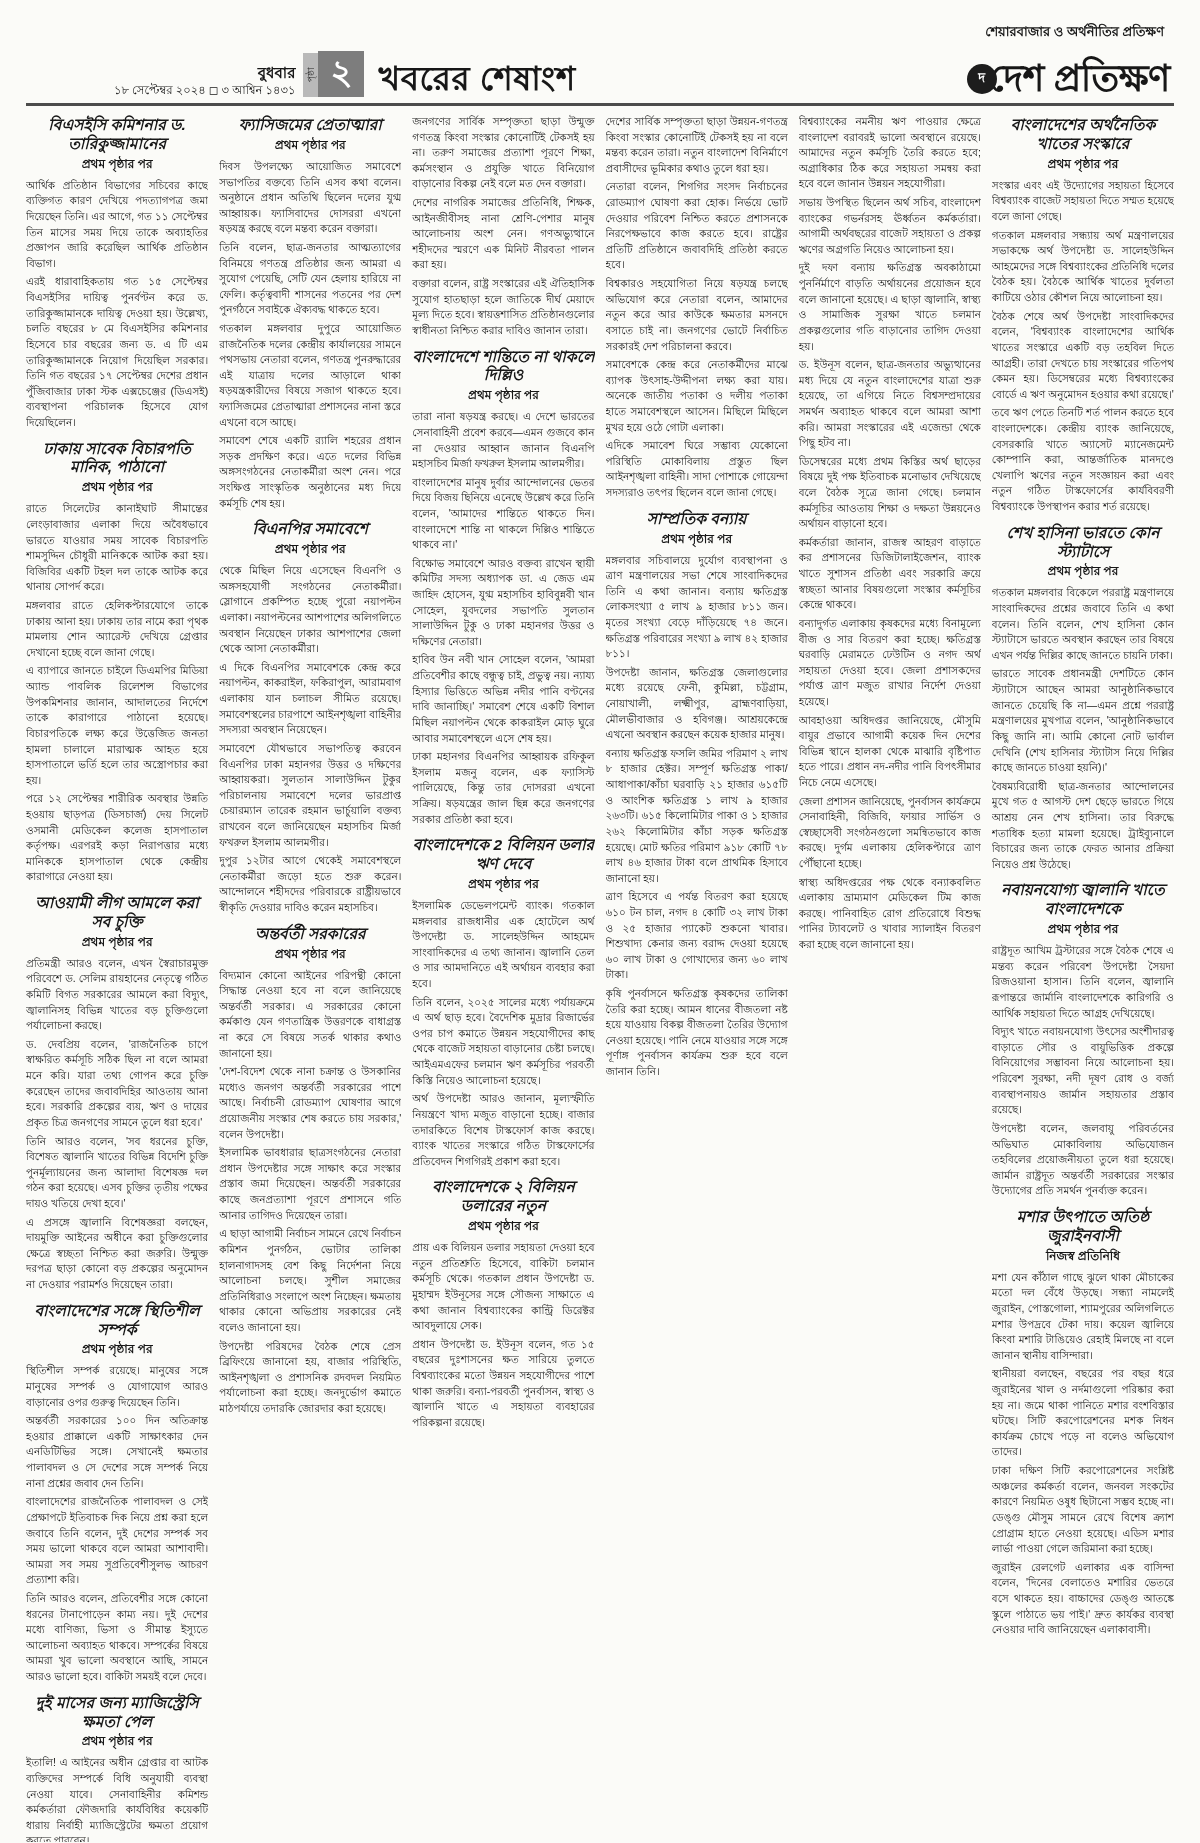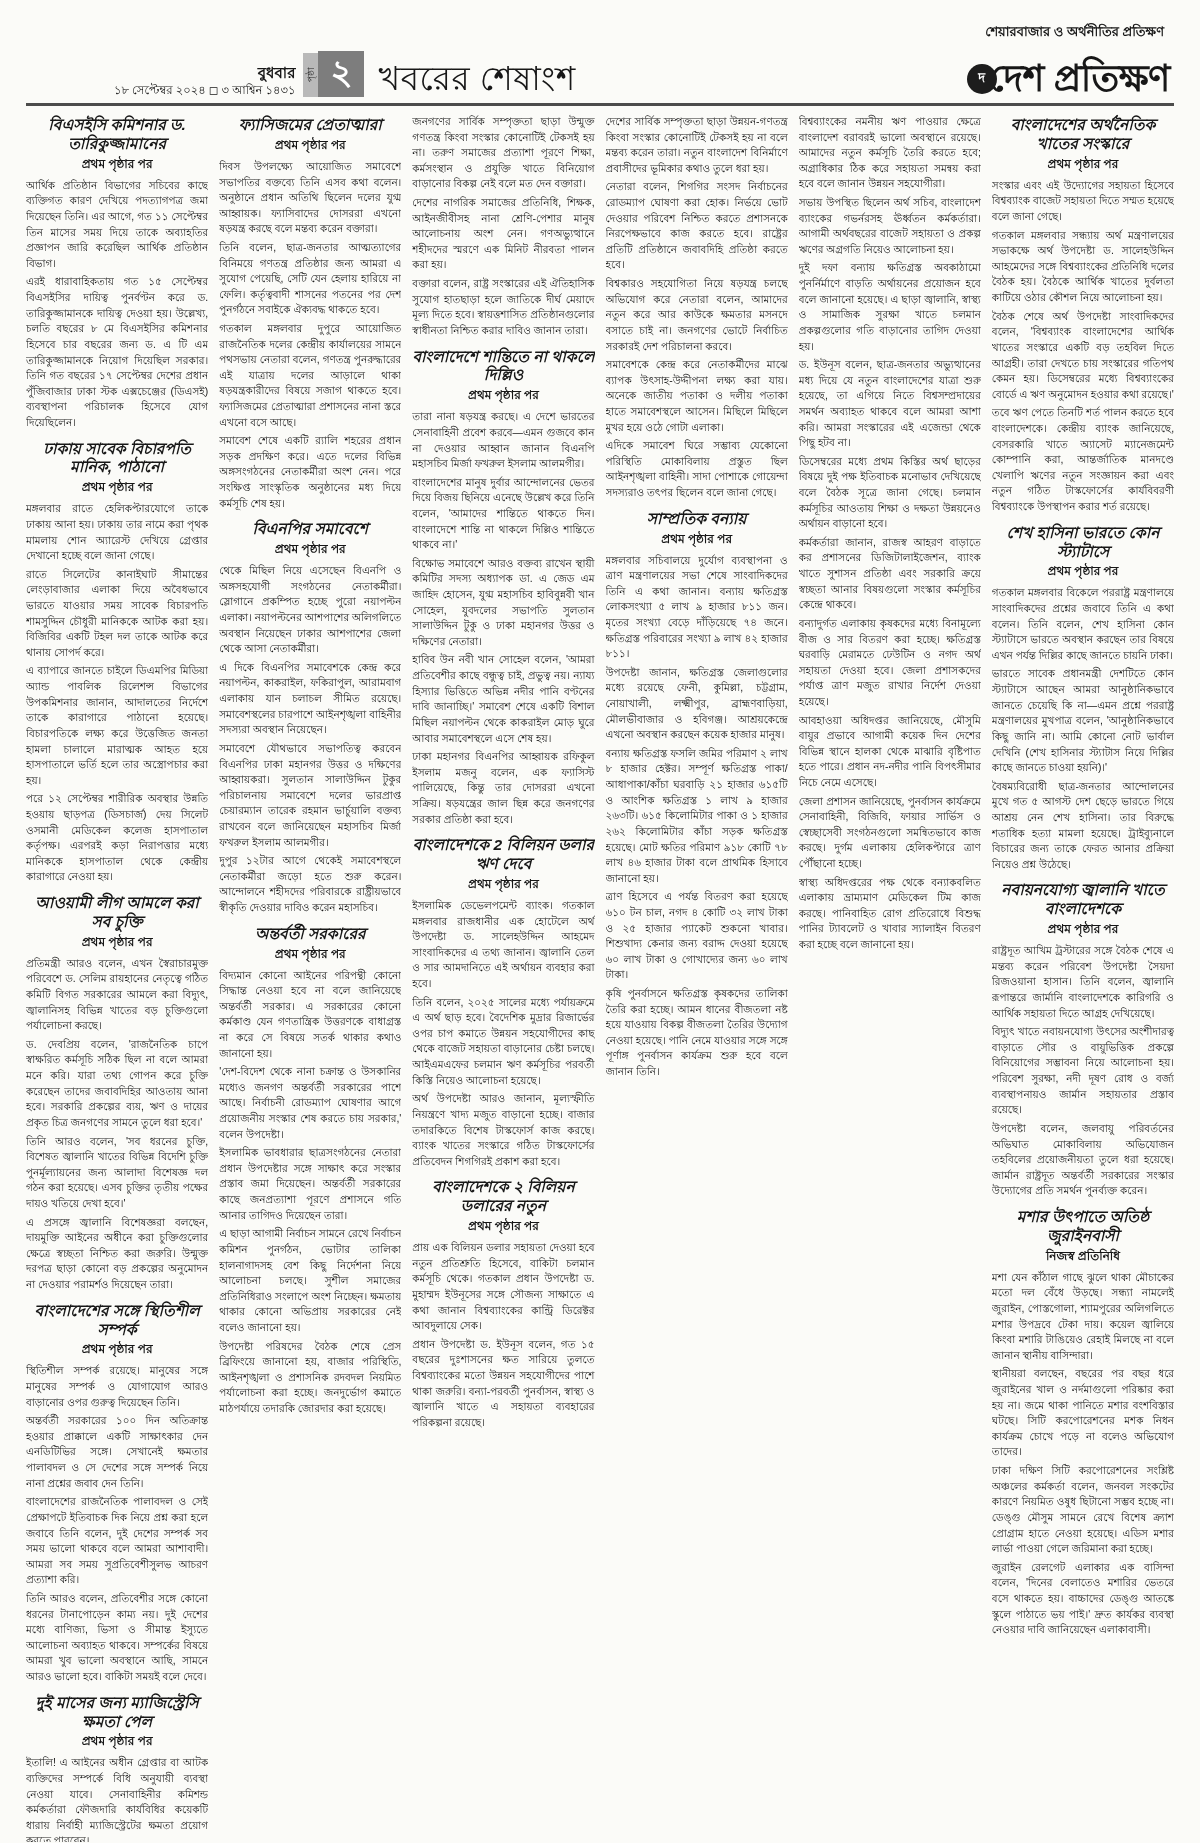--- a/index.html
+++ b/index.html
@@ -26,21 +26,21 @@
     writing-mode:vertical-rl;transform:rotate(180deg);
     font-size:9px;display:flex;align-items:center;justify-content:center;
     margin-left:8px;
   }
   .pagebox{
     width:46px;height:46px;background:#7d7d7d;color:#fff;
     font-size:34px;font-weight:bold;
     display:flex;align-items:center;justify-content:center;
     margin-right:14px;
   }
-  .sectiontitle{font-size:33px;font-weight:normal;letter-spacing:0.5px;line-height:1;padding-bottom:2px;}
+  .sectiontitle{font-size:33px;font-weight:bold;letter-spacing:0.5px;line-height:1;padding-bottom:2px;}
   .spacer{flex:1;}
   .logoblock{display:flex;flex-direction:column;align-items:flex-end;margin-right:4px;}
   .tagline{font-size:13px;font-weight:bold;margin-bottom:17px;margin-right:6px;}
   .mastrow{display:flex;align-items:center;}
   .emblem{
     width:30px;height:30px;border-radius:50%;background:#1d1d1d;color:#fff;
     font-size:13px;font-weight:bold;display:flex;align-items:center;justify-content:center;
     margin-right:-8px;z-index:1;
   }
   .masthead{font-size:37px;font-weight:900;line-height:1;letter-spacing:-0.5px;}
@@ -92,22 +92,22 @@
       <div class="col">
         <article class="article">
           <h2 class="headline">বিএসইসি কমিশনার ড. তারিকুজ্জামানের</h2>
           <div class="kicker">প্রথম পৃষ্ঠার পর</div>
           <p>আর্থিক প্রতিষ্ঠান বিভাগের সচিবের কাছে ব্যক্তিগত কারণ দেখিয়ে পদত্যাগপত্র জমা দিয়েছেন তিনি। এর আগে, গত ১১ সেপ্টেম্বর তিন মাসের সময় দিয়ে তাকে অব্যাহতির প্রজ্ঞাপন জারি করেছিল আর্থিক প্রতিষ্ঠান বিভাগ।</p>
           <p>এরই ধারাবাহিকতায় গত ১৫ সেপ্টেম্বর বিএসইসির দায়িত্ব পুনর্বণ্টন করে ড. তারিকুজ্জামানকে দায়িত্ব দেওয়া হয়। উল্লেখ্য, চলতি বছরের ৮ মে বিএসইসির কমিশনার হিসেবে চার বছরের জন্য ড. এ টি এম তারিকুজ্জামানকে নিয়োগ দিয়েছিল সরকার। তিনি গত বছরের ১৭ সেপ্টেম্বর দেশের প্রধান পুঁজিবাজার ঢাকা স্টক এক্সচেঞ্জের (ডিএসই) ব্যবস্থাপনা পরিচালক হিসেবে যোগ দিয়েছিলেন।</p>
         </article>
         <article class="article">
           <h2 class="headline">ঢাকায় সাবেক বিচারপতি মানিক, পাঠানো</h2>
           <div class="kicker">প্রথম পৃষ্ঠার পর</div>
+          <p>রাতে সিলেটের কানাইঘাট সীমান্তের লেংড়াবাজার এলাকা দিয়ে অবৈধভাবে ভারতে যাওয়ার সময় সাবেক বিচারপতি শামসুদ্দিন চৌধুরী মানিককে আটক করা হয়। বিজিবির একটি টহল দল তাকে আটক করে থানায় সোপর্দ করে।</p>
           <p>মঙ্গলবার রাতে হেলিকপ্টারযোগে তাকে ঢাকায় আনা হয়। ঢাকায় তার নামে করা পৃথক মামলায় শোন অ্যারেস্ট দেখিয়ে গ্রেপ্তার দেখানো হচ্ছে বলে জানা গেছে।</p>
-          <p>রাতে সিলেটের কানাইঘাট সীমান্তের লেংড়াবাজার এলাকা দিয়ে অবৈধভাবে ভারতে যাওয়ার সময় সাবেক বিচারপতি শামসুদ্দিন চৌধুরী মানিককে আটক করা হয়। বিজিবির একটি টহল দল তাকে আটক করে থানায় সোপর্দ করে।</p>
           <p>এ ব্যাপারে জানতে চাইলে ডিএমপির মিডিয়া অ্যান্ড পাবলিক রিলেশন্স বিভাগের উপকমিশনার জানান, আদালতের নির্দেশে তাকে কারাগারে পাঠানো হয়েছে। বিচারপতিকে লক্ষ্য করে উত্তেজিত জনতা হামলা চালালে মারাত্মক আহত হয়ে হাসপাতালে ভর্তি হলে তার অস্ত্রোপচার করা হয়।</p>
           <p>পরে ১২ সেপ্টেম্বর শারীরিক অবস্থার উন্নতি হওয়ায় ছাড়পত্র (ডিসচার্জ) দেয় সিলেট ওসমানী মেডিকেল কলেজ হাসপাতাল কর্তৃপক্ষ। এরপরই কড়া নিরাপত্তার মধ্যে মানিককে হাসপাতাল থেকে কেন্দ্রীয় কারাগারে নেওয়া হয়।</p>
         </article>
         <article class="article">
           <h2 class="headline">আওয়ামী লীগ আমলে করা সব চুক্তি</h2>
           <div class="kicker">প্রথম পৃষ্ঠার পর</div>
           <p>প্রতিমন্ত্রী আরও বলেন, এখন স্বৈরাচারমুক্ত পরিবেশে ড. সেলিম রায়হানের নেতৃত্বে গঠিত কমিটি বিগত সরকারের আমলে করা বিদ্যুৎ, জ্বালানিসহ বিভিন্ন খাতের বড় চুক্তিগুলো পর্যালোচনা করছে।</p>
           <p>ড. দেবপ্রিয় বলেন, 'রাজনৈতিক চাপে স্বাক্ষরিত কর্মসূচি সঠিক ছিল না বলে আমরা মনে করি। যারা তথ্য গোপন করে চুক্তি করেছেন তাদের জবাবদিহির আওতায় আনা হবে। সরকারি প্রকল্পের ব্যয়, ঋণ ও দায়ের প্রকৃত চিত্র জনগণের সামনে তুলে ধরা হবে।'</p>
           <p>তিনি আরও বলেন, 'সব ধরনের চুক্তি, বিশেষত জ্বালানি খাতের বিভিন্ন বিদেশি চুক্তি পুনর্মূল্যায়নের জন্য আলাদা বিশেষজ্ঞ দল গঠন করা হয়েছে। এসব চুক্তির তৃতীয় পক্ষের দায়ও খতিয়ে দেখা হবে।'</p>
           <p>এ প্রসঙ্গে জ্বালানি বিশেষজ্ঞরা বলছেন, দায়মুক্তি আইনের অধীনে করা চুক্তিগুলোর ক্ষেত্রে স্বচ্ছতা নিশ্চিত করা জরুরি। উন্মুক্ত দরপত্র ছাড়া কোনো বড় প্রকল্পের অনুমোদন না দেওয়ার পরামর্শও দিয়েছেন তারা।</p>

